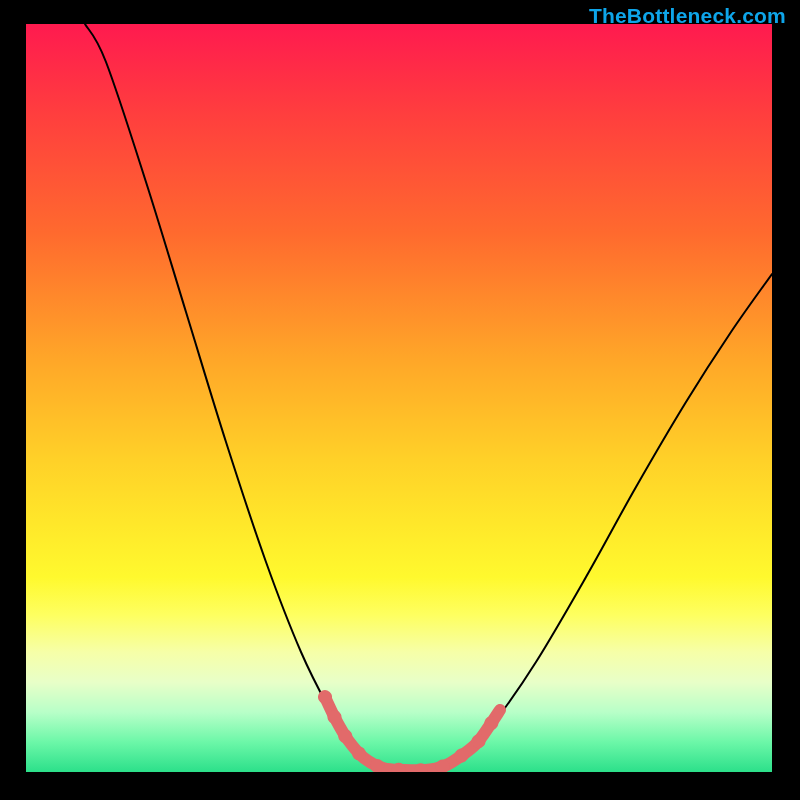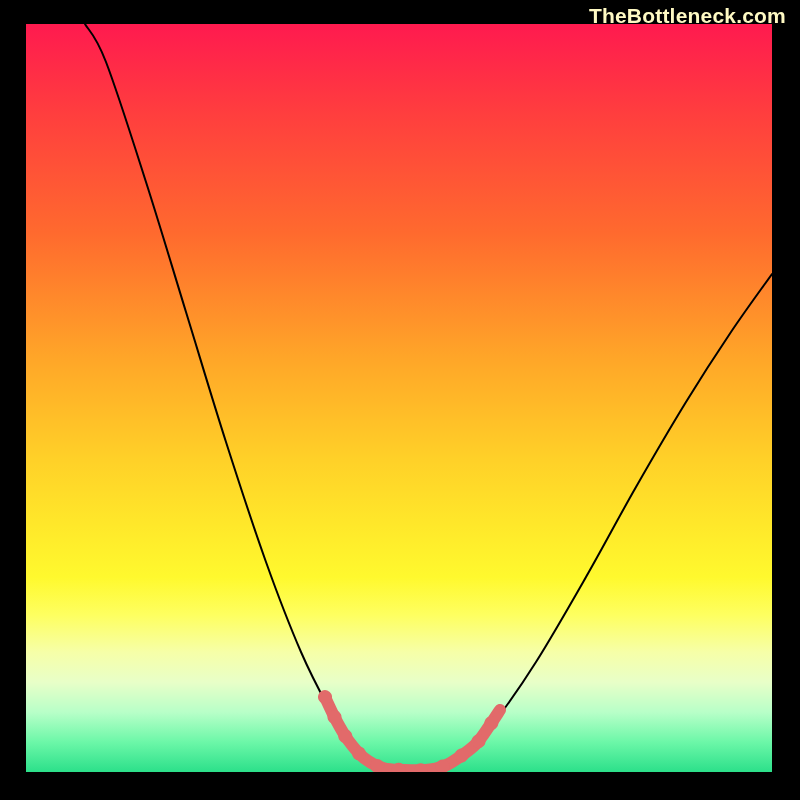--- a/index.html
+++ b/index.html
@@ -40,21 +40,21 @@
       #2ce08a 100%
     );
   }
   .attribution {
     position: absolute;
     right: 14px;
     top: 4px;
     font-family: Arial, Helvetica, sans-serif;
     font-size: 21px;
     font-weight: 600;
-    color: #fef9c3;
+    color: #0ea5e9;
     letter-spacing: 0.2px;
     user-select: none;
   }
   svg.curve {
     position: absolute;
     left: 0;
     top: 0;
     width: 746px;
     height: 748px;
     pointer-events: none;

